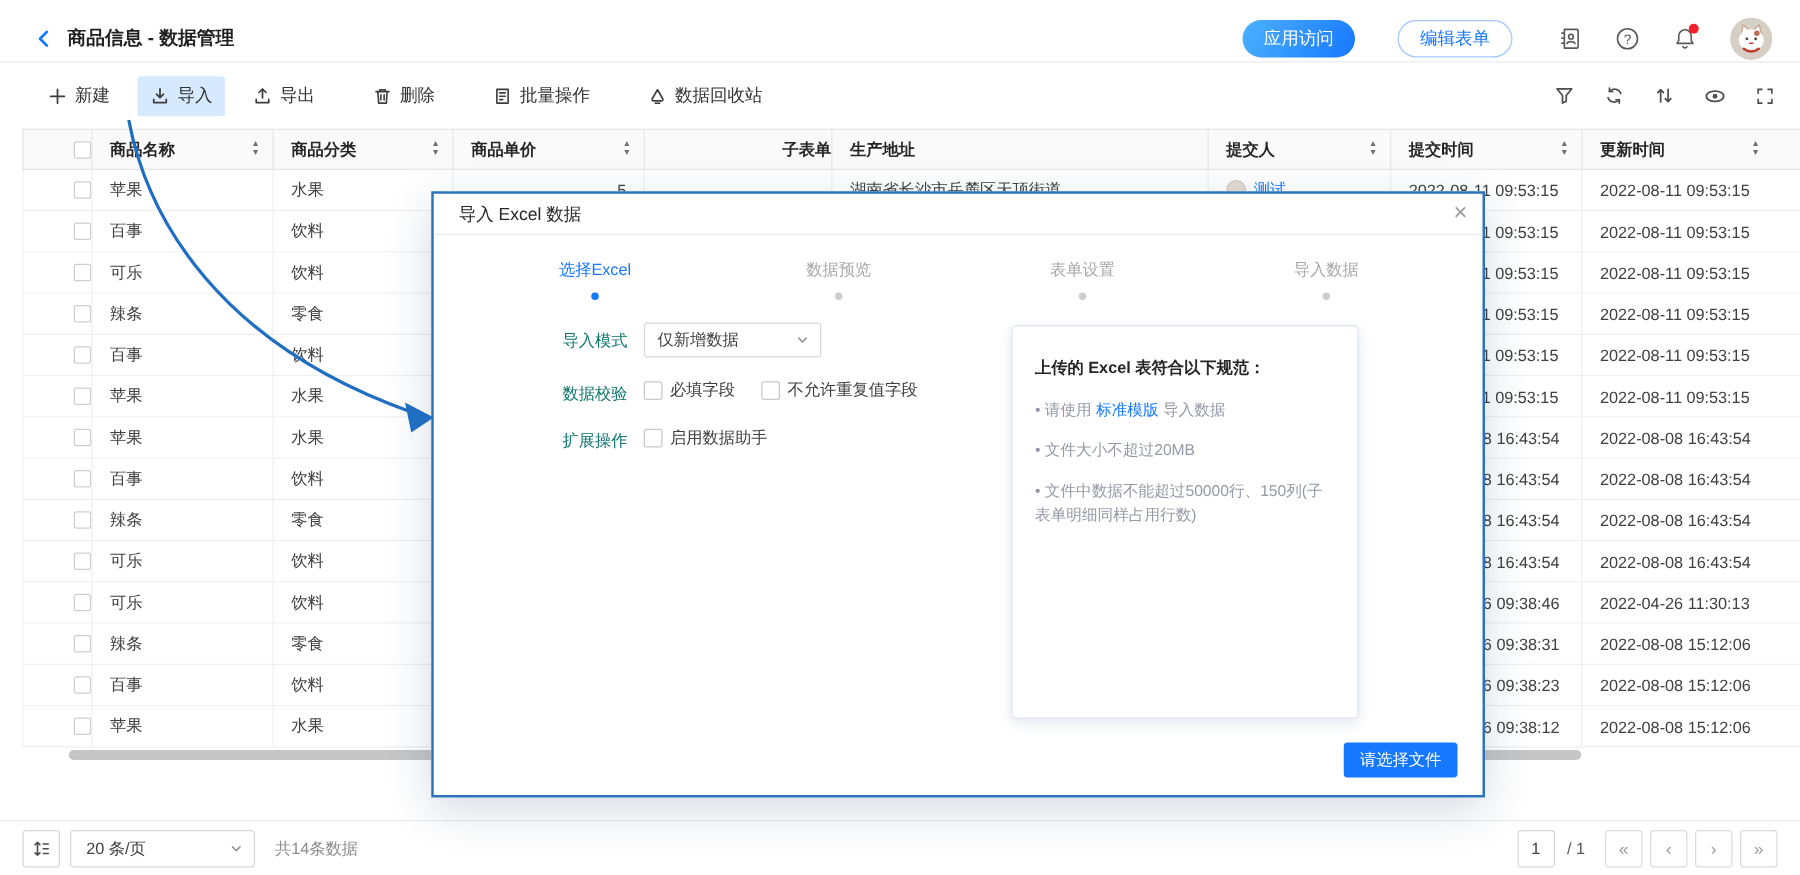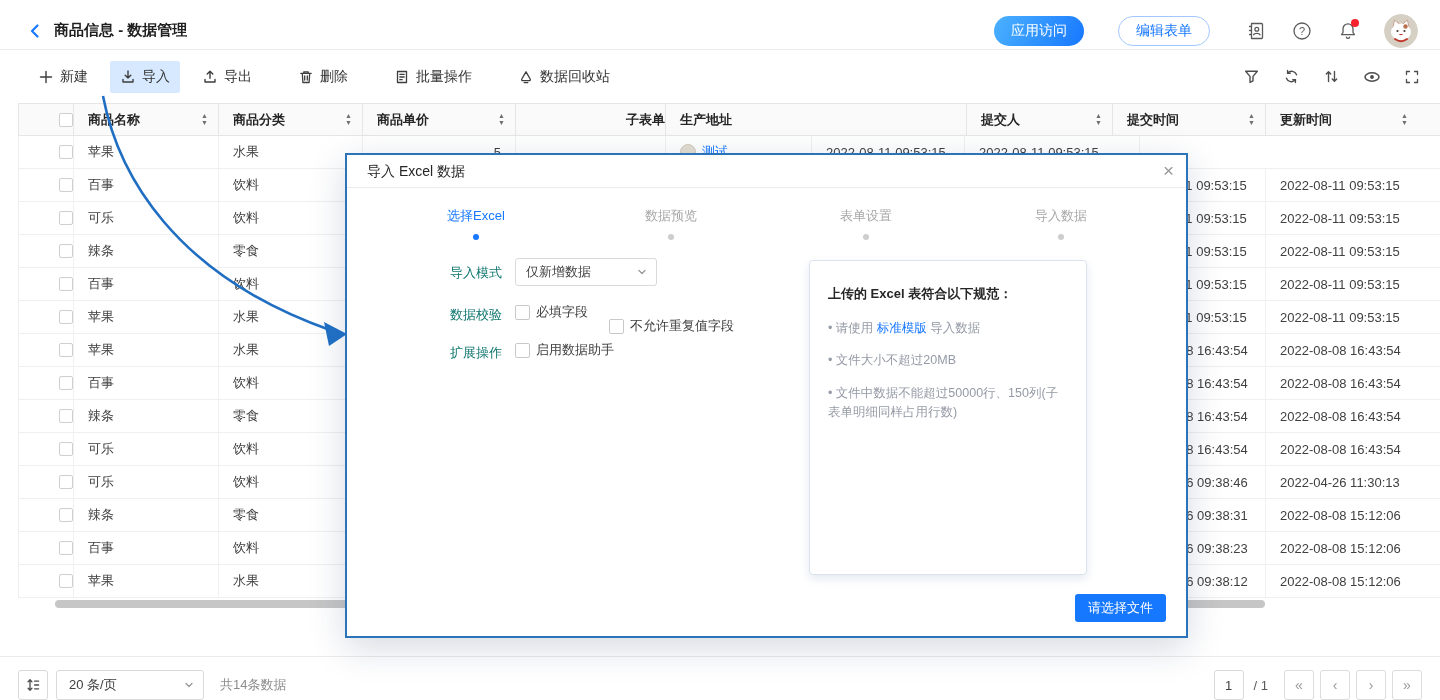--- a/index.html
+++ b/index.html
@@ -74,21 +74,21 @@
     box-shadow:0 4px 10px rgba(120,144,180,.20); padding:24px 18px 0 18px; background:#fff; }
   .tips-title { font-size:13px; font-weight:700; color:#262626; margin-bottom:16px; }
   .tip { font-size:12.5px; color:#949aa5; line-height:1.55; margin-bottom:13px; }
   .tip::before { content:"• "; color:#949aa5; }
   .tip a { color:#1677ff; text-decoration:none; cursor:pointer; }
   .modal-file-btn { position:absolute; right:20px; bottom:14px; height:28px; padding:0 13px; background:#1677ff; color:#fff;
     border:none; border-radius:3px; font-size:13px; cursor:pointer; }
 
   
   .page-footer { position:absolute; left:0; top:656px; width:1440px; height:44px; border-top:1px solid #ebebeb;
-    display:flex; align-items:flex-end; background:#fff; }
+    display:flex; align-items:center; background:#fff; }
   .ft-left { display:flex; align-items:center; gap:8px; padding-left:18px; }
   .sq-btn { width:30px; height:30px; border:1px solid #d9d9d9; border-radius:3px; background:#fff; display:flex;
     align-items:center; justify-content:center; cursor:pointer; }
   .pagesize { width:148px; height:30px; border:1px solid #d9d9d9; border-radius:3px; display:flex; align-items:center;
     padding:0 8px 0 12px; font-size:13px; color:#404040; cursor:pointer; background:#fff; }
   .pagesize .chev { margin-left:auto; display:flex; }
   .total { font-size:13px; color:#8c8c8c; margin-left:8px; }
   .ft-right { position:absolute; right:18px; display:flex; align-items:center; gap:6px; }
   .page-input { width:30px; height:30px; border:1px solid #d9d9d9; border-radius:3px; text-align:center; font-size:13px; color:#404040; }
   .page-total { font-size:13px; color:#595959; margin:0 10px 0 4px; }
@@ -277,20 +277,21 @@
     </div>
     <div class="tbody">
         <div class="tr">
           <div class="td c0 ctr">
             <span class="cb"></span>
           </div>
           <div class="td c1">苹果</div>
           <div class="td c2">水果</div>
           <div class="td c3 num">5</div>
           <div class="td c4 ctr"></div>
+          <div class="td c5">湖南省长沙市岳麓区天顶街道</div>
           <div class="td c6">
             <span class="sub-ava"></span>
             <span class="sub-name">测试</span>
           </div>
           <div class="td c7">2022-08-11 09:53:15</div>
           <div class="td c8">2022-08-11 09:53:15</div>
         </div>
         <div class="tr">
           <div class="td c0 ctr">
             <span class="cb"></span>
@@ -486,21 +487,21 @@
             <path d="M3 4.5 6 7.5 9 4.5"></path>
           </svg>
         </span>
     </div>
 
     <span class="form-label" style="top:151px;">数据校验</span>
     <div class="chk-row" style="left:168px; top:148px;">
       <span class="chk"></span>
       <span>必填字段</span>
     </div>
-    <div class="chk-row" style="left:262px; top:162px;">
+    <div class="chk-row" style="left:262px; top:148px;">
       <span class="chk"></span>
       <span>不允许重复值字段</span>
     </div>
 
     <span class="form-label" style="top:189px;">扩展操作</span>
     <div class="chk-row" style="left:168px; top:186px;">
       <span class="chk"></span>
       <span>启用数据助手</span>
     </div>
 

